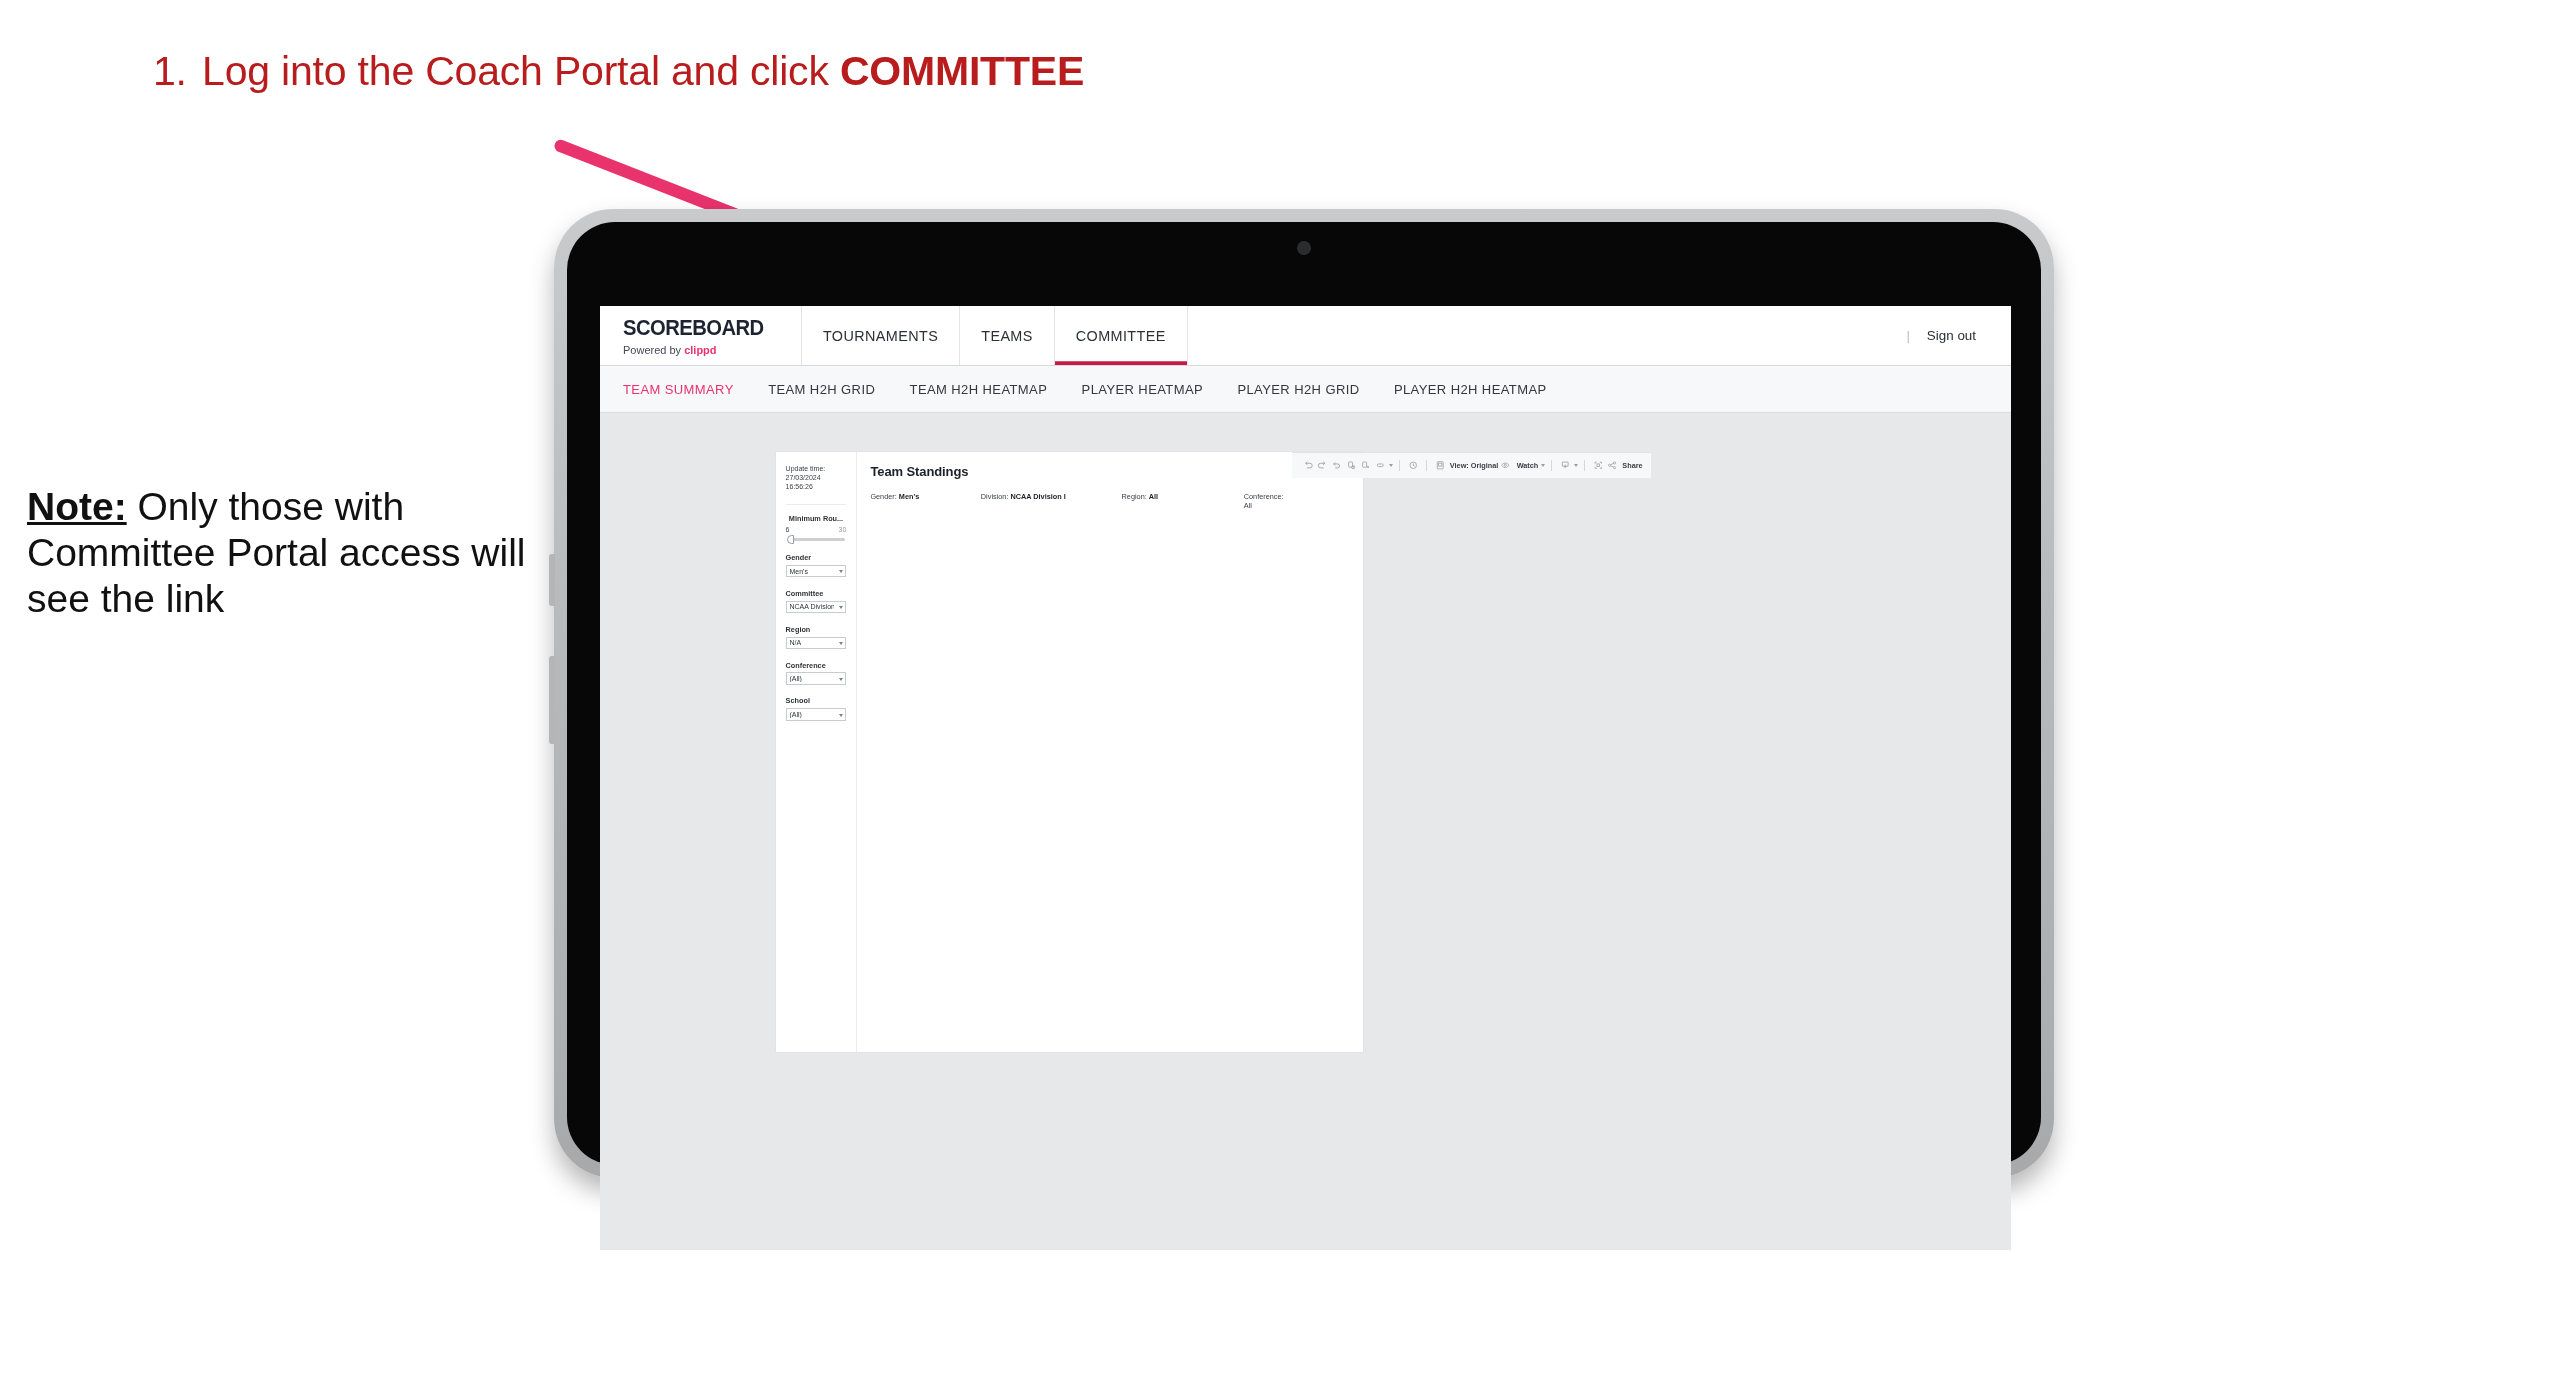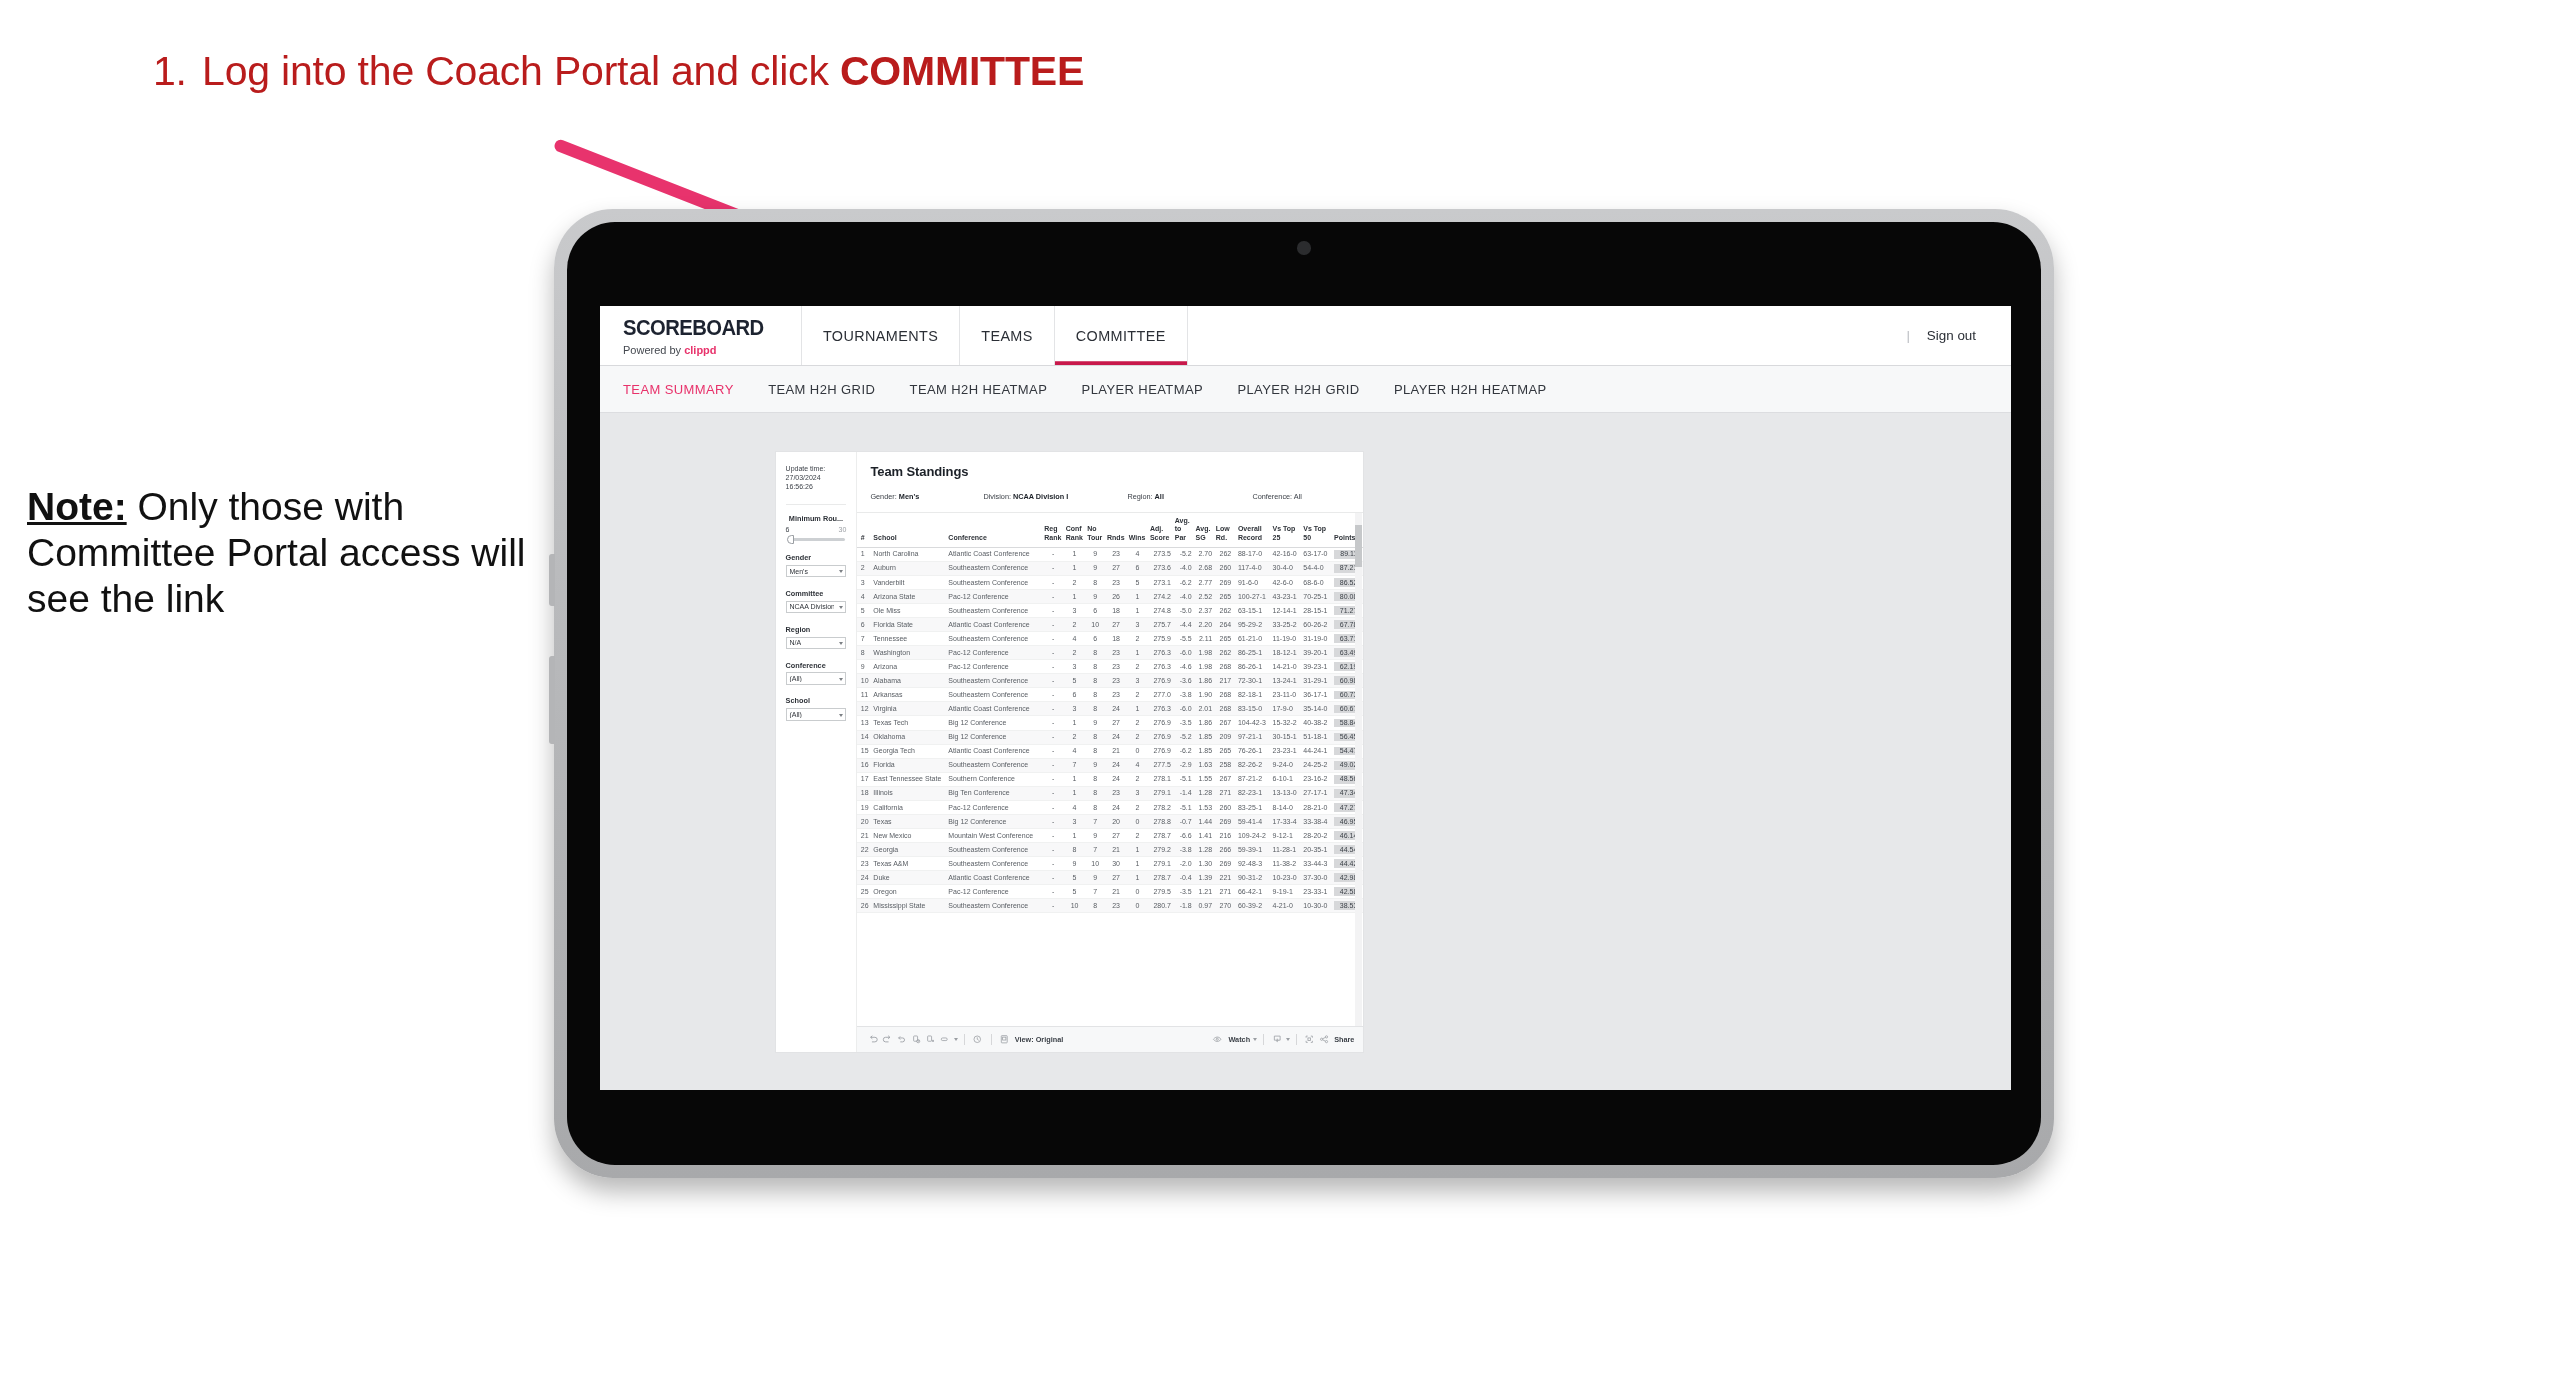--- a/index.html
+++ b/index.html
@@ -50,21 +50,21 @@
     background:#b4b5b7;border-radius:2.9px 0 0 2.9px;
   }
   #tablet-camera{
     position:absolute;left:50%;top:19px;margin-left:-6.7px;
     width:13.4px;height:13.4px;border-radius:50%;
     background:#2b2c2e;
   }
 
   
   #viewport{
-    position:absolute;left:46px;top:97px;width:1411px;height:784px;
+    position:absolute;left:46px;top:97px;width:1411px;height:944px;
     background:#e7e8ea;overflow:hidden;
   }
 
   
   #app-topbar{
     position:relative;height:59px;background:#ffffff;
     display:flex;align-items:stretch;
     border-bottom:1px solid #d8d9dc;
   }
   #brand{
@@ -153,21 +153,21 @@
     display:flex;align-items:center;padding:0 11.5px 0 2.9px;
   }
   .filter-select .val{font-size:7px;color:#2e3238;white-space:nowrap;overflow:hidden;}
   .filter-select .caret{
     position:absolute;right:2.9px;top:50%;margin-top:-1px;
     width:0;height:0;border-left:2.9px solid transparent;
     border-right:2.9px solid transparent;border-top:3.4px solid #7c8085;
   }
 
   
-  #viz-panel{flex:1;display:flex;flex-direction:column;min-width:0;}
+  #viz-panel{flex:1;display:flex;min-width:0;}
   #viz-head{padding:11.5px 0 0 13.4px;background:#fff;}
   #viz-title{font-size:13px;font-weight:700;color:#1c2128;letter-spacing:-0.1px;}
   #viz-filters-line{
     display:flex;margin-top:13.4px;font-size:7.3px;color:#3c4148;
     padding-bottom:11.5px;
   }
   #viz-filters-line .f{margin-right:0;}
   #viz-filters-line .f .lbl{color:#3c4148;}
   #viz-filters-line .f .v{font-weight:700;color:#1c2128;}
   #viz-filters-line .f1{width:113px;}

